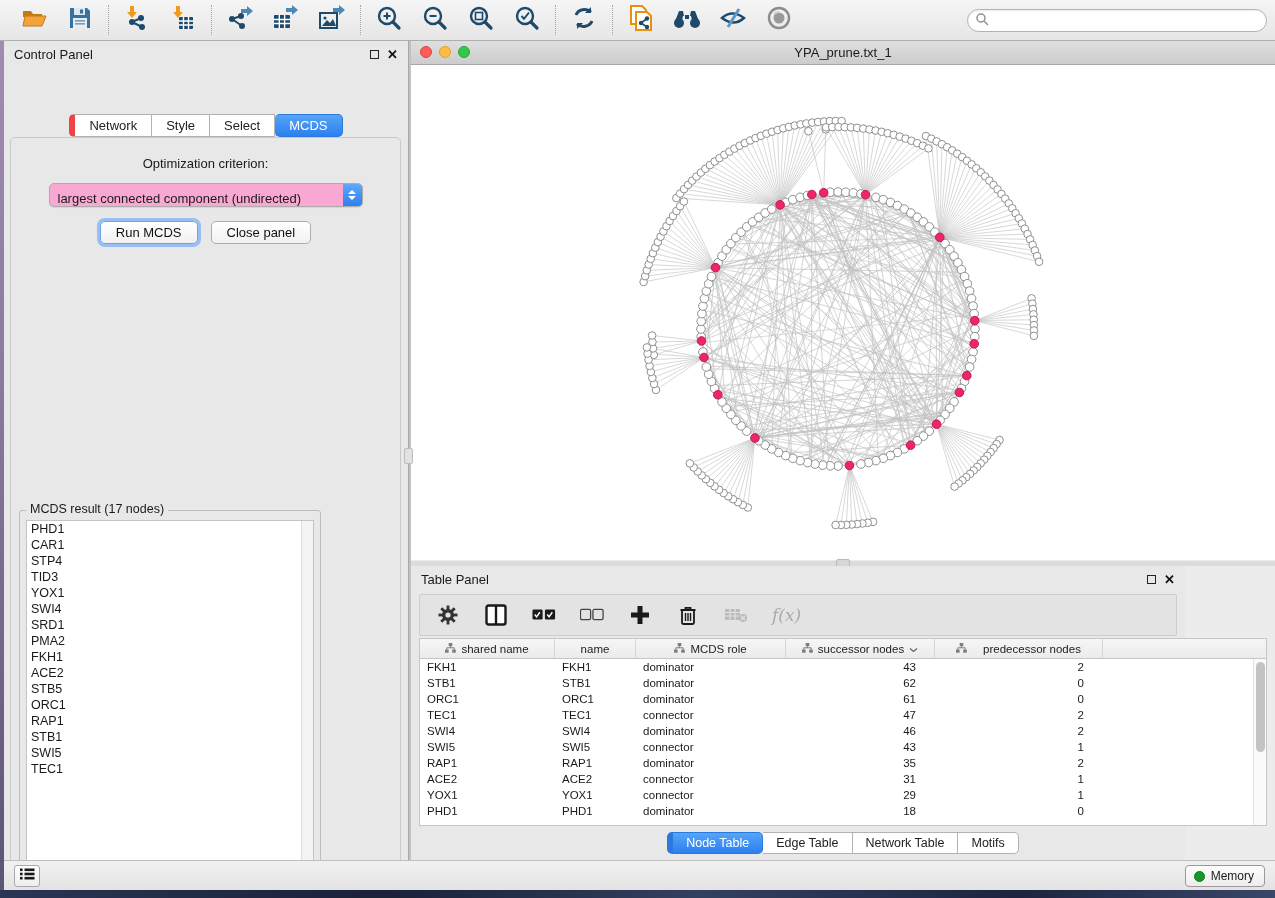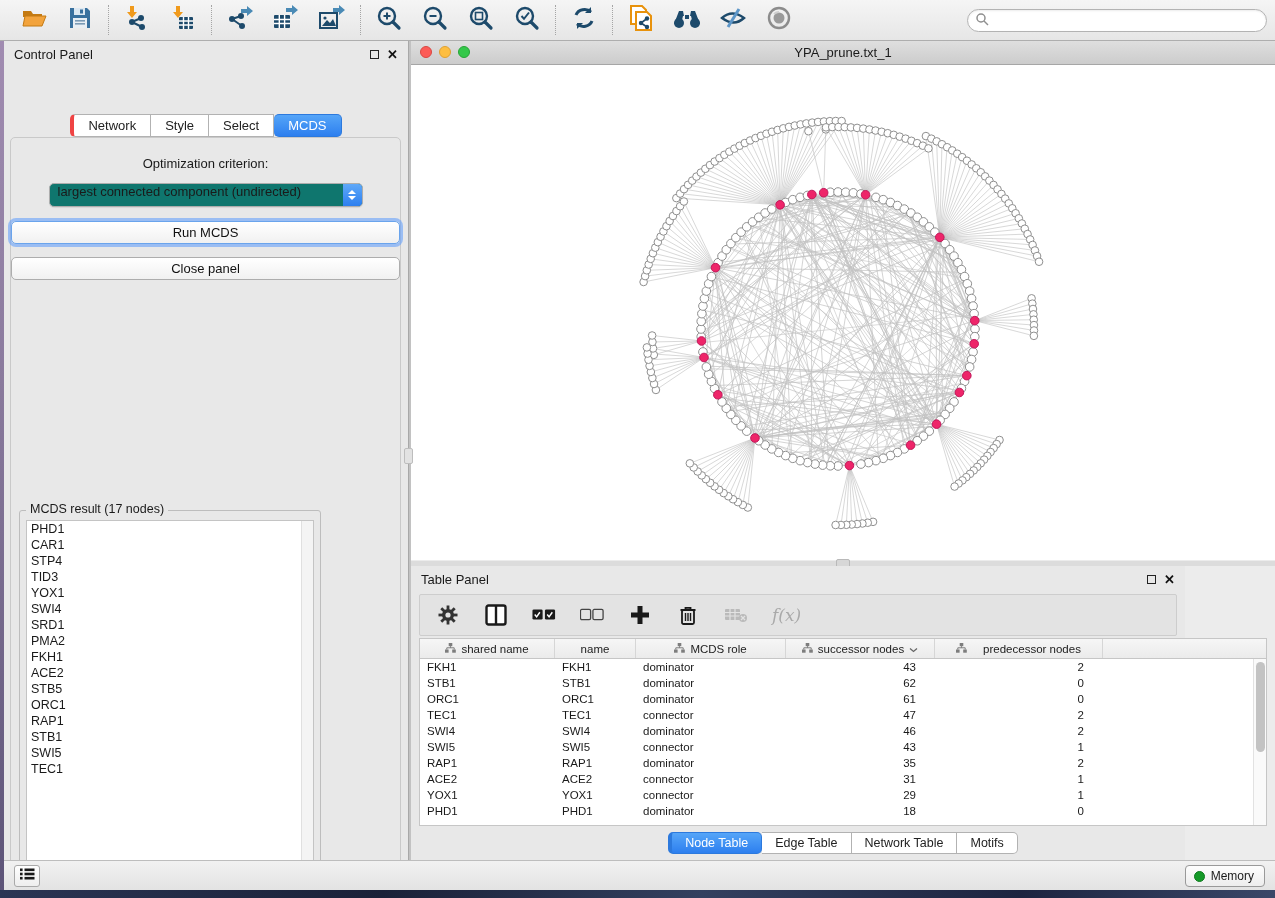--- a/index.html
+++ b/index.html
@@ -33,35 +33,35 @@
   .v-handle { position:absolute; left:404px; top:448px; width:9px; height:16px; background:#e2e2e2;
     border:1px solid #bdbdbd; border-radius:2px; z-index:5; }
   .panel-head { height:26px; display:flex; align-items:center; padding:0 10px; font-size:13px; }
   .panel-head .title { flex:1; }
   .win-icons { display:flex; align-items:center; gap:8px; }
   .float-icon { width:9px; height:9px; border:1.6px solid #222; display:inline-block; }
   .close-icon { font-size:13px; font-weight:bold; color:#111; line-height:9px; }
   .cp-tabs { position:absolute; left:0; top:73px; width:404px; display:flex; justify-content:center; }
   .seg { font-size:13px; padding:3px 14px; background:#fff; border:1px solid #b2b2b2; border-left:none;
     color:#222; cursor:default; }
-  .seg:first-child { border-left:4px solid #ef4444; border-radius:5px 0 0 5px; }
+  .seg:first-child { border-left:6px solid #ef4444; border-radius:5px 0 0 5px; }
   .seg:last-child { border-radius:0 5px 5px 0; }
   .seg.active { background:linear-gradient(#55a5f8,#2d7fef); color:#fff; border-color:#2c79dd; border-radius:5px; }
   .cp-body { position:absolute; left:6px; top:96px; width:391px; height:744px;
     border:1px solid #c9c9c9; border-radius:5px; }
   .opt-label { text-align:center; font-size:13px; margin-top:18px; }
   .combo { margin:12px auto 0; width:314px; height:24px; border:1px solid #adadad; border-radius:5px;
-    background:#0f766e; display:flex; align-items:flex-start; overflow:hidden; box-shadow:0 1px 1px rgba(0,0,0,.08); }
+    background:#f9a8d4; display:flex; align-items:flex-end; overflow:hidden; box-shadow:0 1px 1px rgba(0,0,0,.08); }
   .combo .value { flex:1; font-size:13px; padding-left:8px; white-space:nowrap; }
   .combo .stepper { width:19px; align-self:stretch; background:linear-gradient(#5fa9f9,#2d7fef);
     display:flex; flex-direction:column; align-items:center; justify-content:center; gap:2px; }
   .combo .stepper i { width:0; height:0; border-left:4px solid transparent; border-right:4px solid transparent; }
   .combo .stepper .up { border-bottom:4px solid #fff; }
   .combo .stepper .dn { border-top:4px solid #fff; }
-  .cp-buttons { display:flex; justify-content:center; gap:13px; margin-top:14px;flex-direction:column; }
+  .cp-buttons { display:flex; justify-content:center; gap:13px; margin-top:14px; }
   .mac-btn { font-size:13px; padding:3px 15px; background:linear-gradient(#ffffff,#f1f1f1);
     border:1px solid #adadad; border-radius:5px; color:#111; cursor:default; }
   .mac-btn.focused { box-shadow:0 0 0 3px rgba(102,160,250,.6); border-color:#6aa4ec; }
   .result-group { position:absolute; left:8px; top:372px; width:302px; height:364px;
     border:1px solid #bdbdbd; border-radius:3px; }
   .result-legend { position:absolute; top:-9px; left:6px; background:#e8e8e8; padding:0 4px; font-size:12.5px; }
   .result-list { position:absolute; left:6px; top:9px; right:6px; bottom:6px; background:#fff;
     border:1px solid #c4c4c4; overflow:hidden; }
   .result-scroll { position:absolute; right:0; top:0; bottom:0; width:12px; background:#f4f4f4; border-left:1px solid #e0e0e0; }
   .result-item { font-size:12.5px; line-height:16px; padding-left:4px; }

